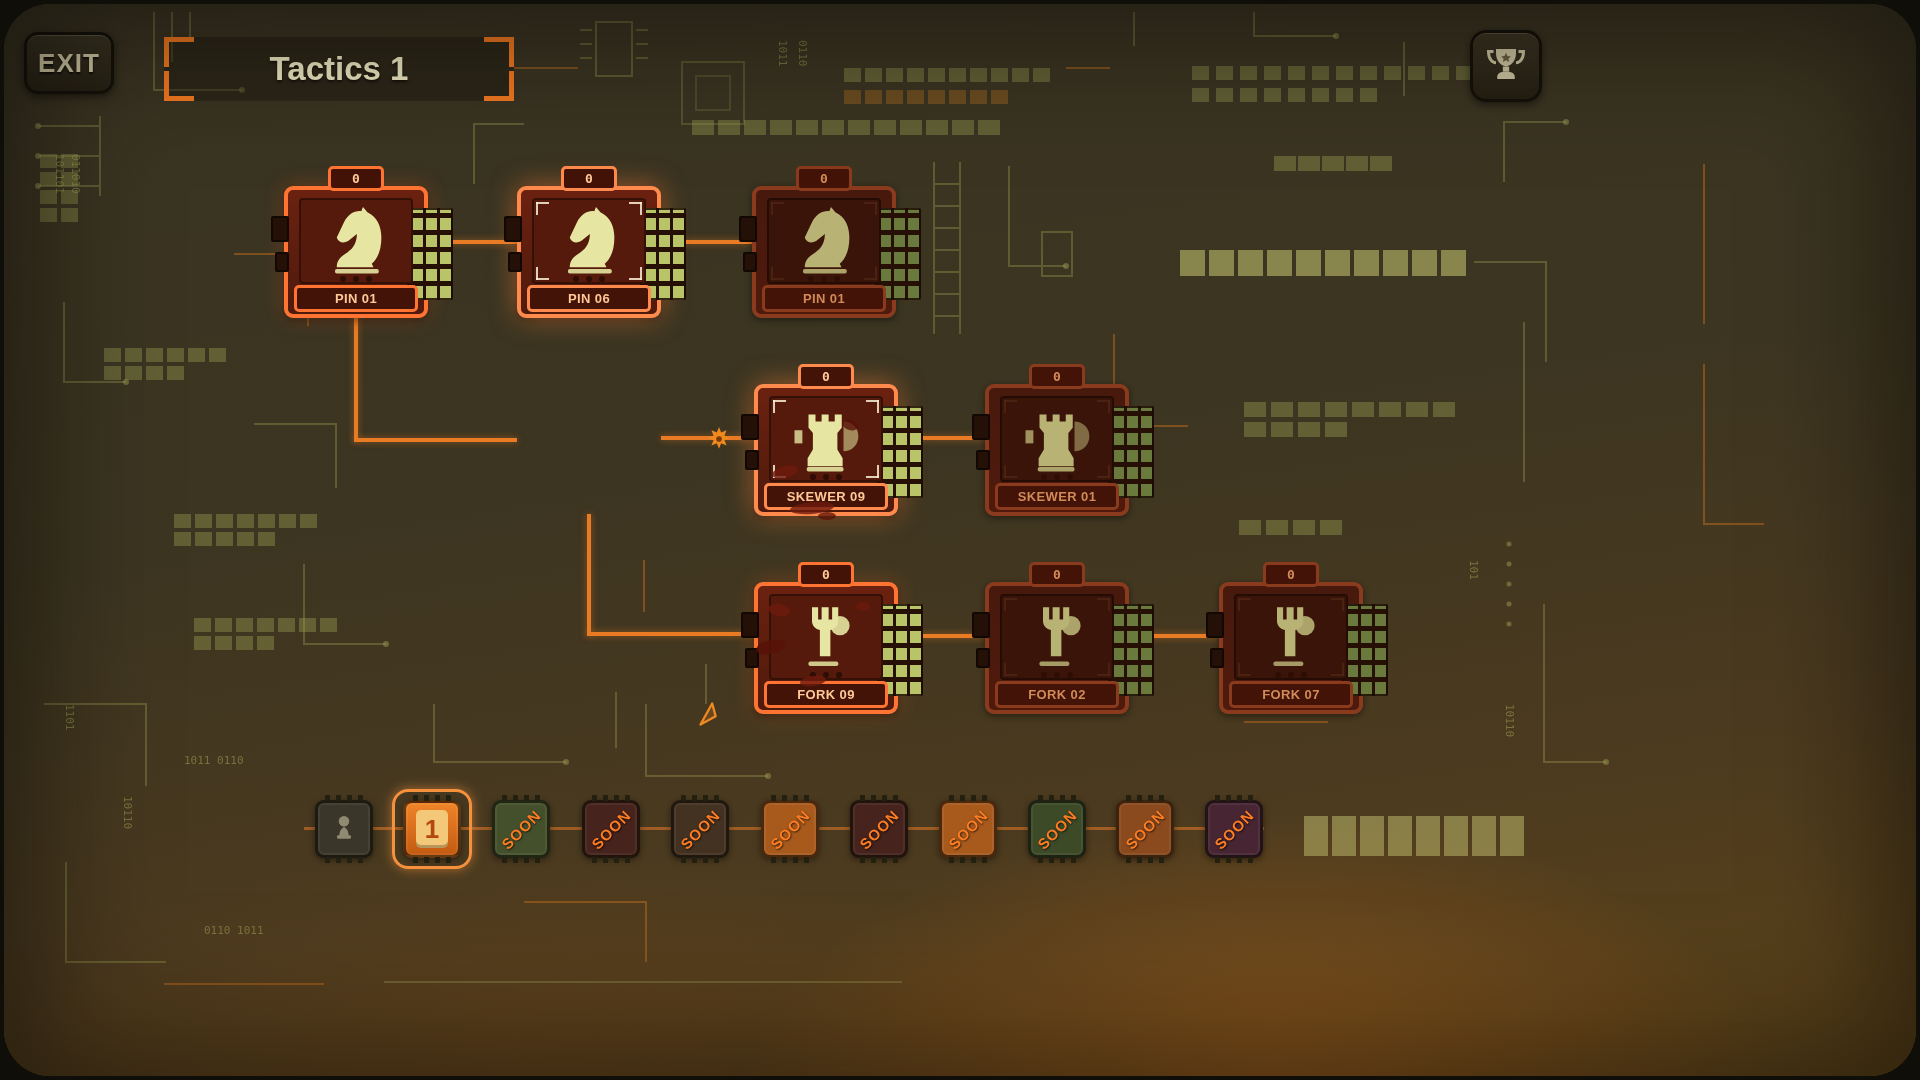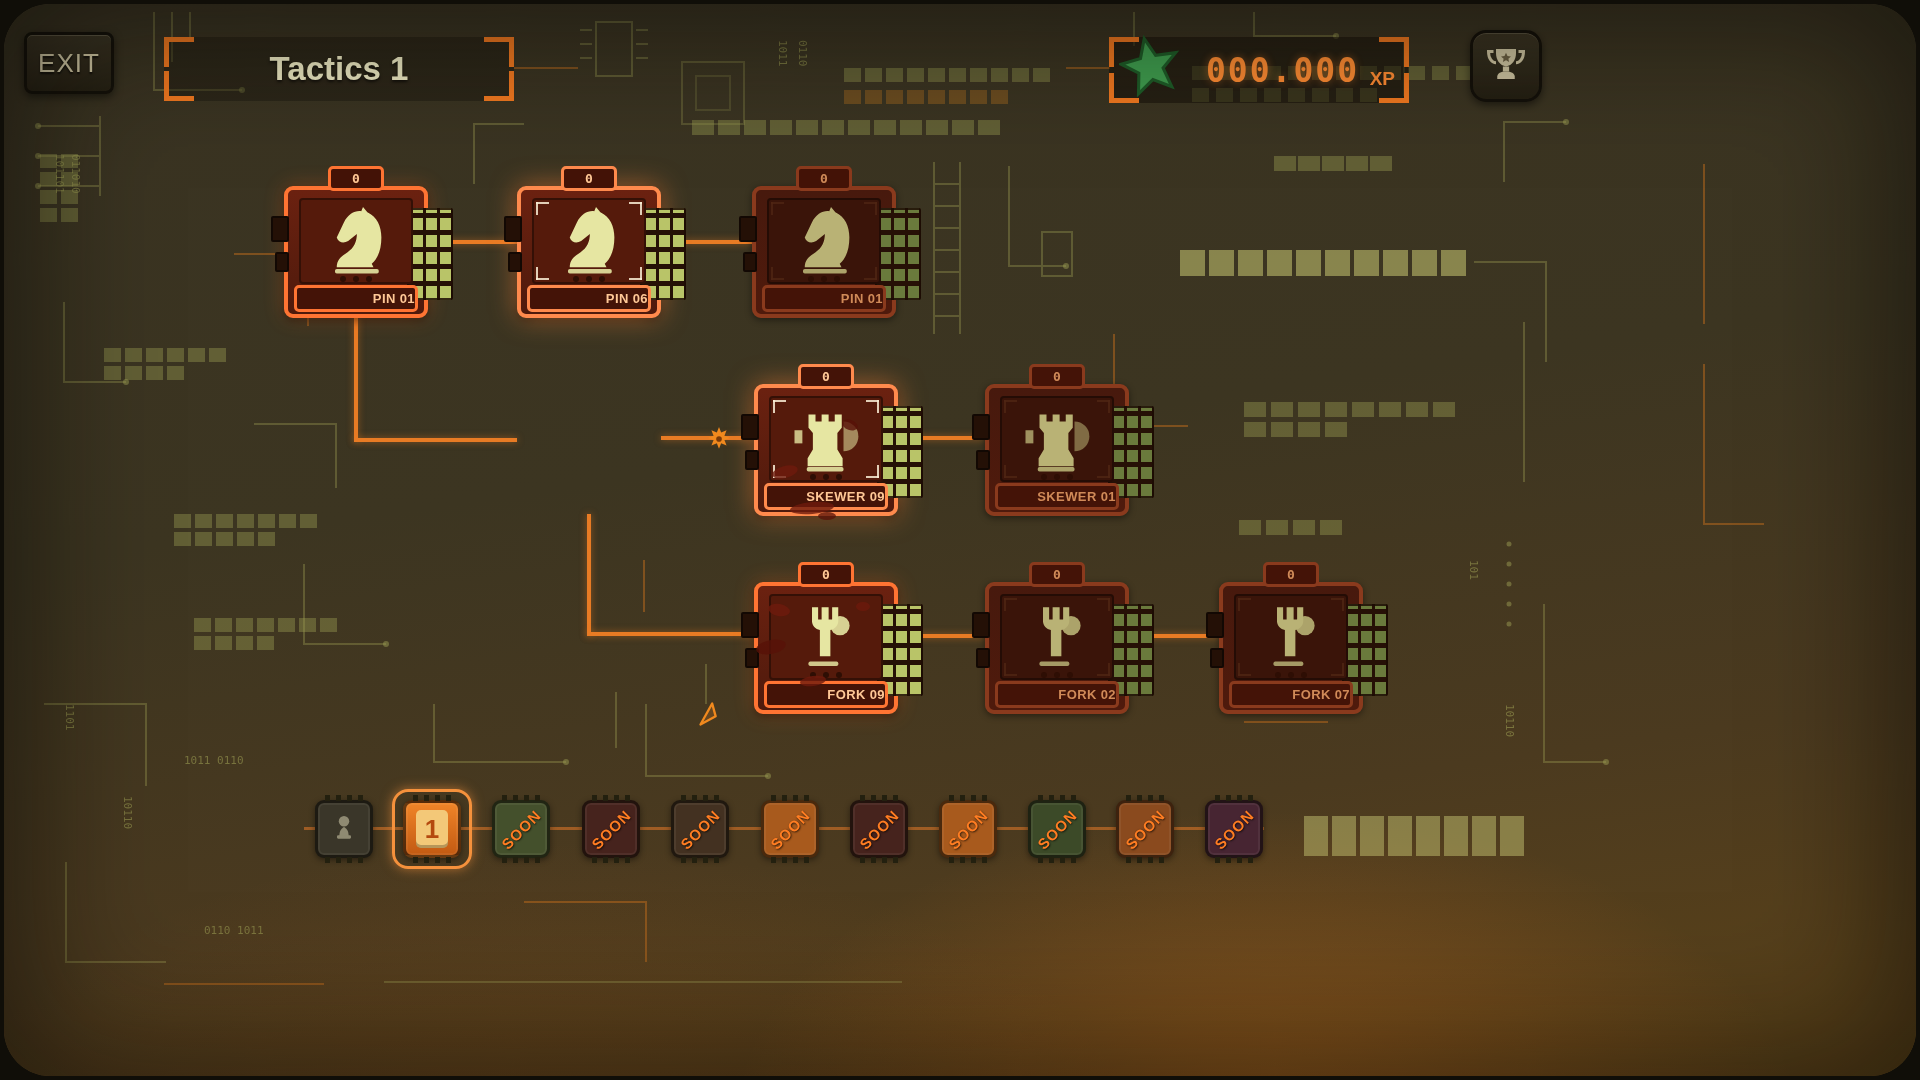--- a/index.html
+++ b/index.html
@@ -9,23 +9,23 @@
       radial-gradient(760px 440px at 66% 104%, rgba(248,128,28,.34), rgba(248,128,28,0) 70%),
       radial-gradient(900px 520px at 28% 112%, rgba(205,105,26,.20), rgba(205,105,26,0) 70%),
       linear-gradient(172deg,#393322 0%,#3c3521 42%,#4b3a1f 72%,#5e4419 100%);}
   #board::after{content:"";position:absolute;inset:0;border-radius:inherit;pointer-events:none;
     box-shadow:inset 0 0 130px 28px rgba(10,8,4,.55);z-index:9;}
   svg.bg{position:absolute;inset:0;z-index:0;}
   .mono{font-family:"DejaVu Sans Mono",monospace;}
 
   
   .hdr{position:absolute;z-index:6;}
-  #exit-btn{left:20px;top:28px;width:84px;height:56px;border-radius:8px;cursor:pointer;
+  #exit-btn{left:20px;top:28px;width:84px;height:56px;border-radius:14px;cursor:pointer;
     background:linear-gradient(#3b3524,#262114);border:3px solid #14110a;box-shadow:0 3px 8px rgba(0,0,0,.5),inset 0 1px 0 rgba(255,250,220,.18);
-    display:flex;align-items:center;justify-content:center;color:#d9d0ab;font-weight:normal;font-size:26px;letter-spacing:1px;text-shadow:0 2px 2px rgba(0,0,0,.7);}
+    display:flex;align-items:center;justify-content:center;color:#d9d0ab;font-weight:bold;font-size:26px;letter-spacing:1px;text-shadow:0 2px 2px rgba(0,0,0,.7);}
   .bracket-frame{position:absolute;background:rgba(22,18,10,.38);}
   .corners-o{position:absolute;inset:0;pointer-events:none;
     background:
       linear-gradient(#f07820,#f07820) left top/30px 5px,
       linear-gradient(#f07820,#f07820) left top/5px 30px,
       linear-gradient(#f07820,#f07820) right top/30px 5px,
       linear-gradient(#f07820,#f07820) right top/5px 30px,
       linear-gradient(#f07820,#f07820) left bottom/30px 5px,
       linear-gradient(#f07820,#f07820) left bottom/5px 30px,
       linear-gradient(#f07820,#f07820) right bottom/30px 5px,
@@ -63,21 +63,21 @@
       linear-gradient(var(--c),var(--c)) left bottom/13px 2px,
       linear-gradient(var(--c),var(--c)) left bottom/2px 13px,
       linear-gradient(var(--c),var(--c)) right bottom/13px 2px,
       linear-gradient(var(--c),var(--c)) right bottom/2px 13px;
     background-repeat:no-repeat;}
   .node.target .n-corners{opacity:1;}
   .node.dim .n-corners{opacity:.35;--c:rgba(120,70,40,.8);}
   .node::after{content:"";position:absolute;left:50%;bottom:32px;width:6px;height:6px;margin-left:-3px;border-radius:50%;
     background:#2e0e04;box-shadow:-13px 0 #2e0e04,13px 0 #2e0e04;}
   .n-label{position:absolute;left:50%;bottom:2px;transform:translateX(-50%);width:118px;height:21px;line-height:21px;
-    text-align:right;background:#441307;border:3px solid var(--edge);border-radius:5px;color:var(--txt);
+    text-align:center;background:#441307;border:3px solid var(--edge);border-radius:5px;color:var(--txt);
     font-size:13px;font-weight:bold;letter-spacing:.4px;font-family:"Liberation Sans",sans-serif;white-space:nowrap;}
   .n-counter{position:absolute;top:-24px;left:50%;transform:translateX(-50%);min-width:34px;padding:0 8px;height:19px;line-height:19px;
     text-align:center;background:#441307;border:3px solid var(--edge);border-radius:5px;color:var(--txt);
     font-size:13px;font-weight:bold;font-family:"DejaVu Sans Mono",monospace;}
   .n-pins{position:absolute;right:-29px;top:18px;width:42px;height:88px;border:2px solid rgba(28,12,4,.85);border-radius:2px;
     background:
       repeating-linear-gradient(90deg, rgba(38,16,6,1) 0 3px, transparent 3px 14px),
       repeating-linear-gradient(0deg, var(--pin) 0 12px, rgba(38,16,6,1) 12px 17px);}
   .n-tab{position:absolute;left:-17px;width:14px;height:22px;background:#241006;border:2px solid rgba(0,0,0,.5);border-radius:2px;}
   .n-tab.a{top:26px;} .n-tab.b{top:62px;height:16px;width:10px;left:-13px;}
@@ -463,30 +463,20 @@
 
   <div class="hdr" id="exit-btn">
     <span>EXIT</span>
   </div>
 
   <div class="hdr bracket-frame" id="title-frame">
     <i class="corners-o"></i>
     <span class="t">Tactics 1</span>
   </div>
 
-  <div class="hdr bracket-frame" id="xp-panel">
-    <i class="corners-o"></i>
-    <span id="xp-star">
-      <svg viewBox="0 0 40 40" width="62" height="62">
-            <polygon points="20,2 25,14 38,15 28,23 31,36 20,29 9,36 12,23 2,15 15,14" fill="#3f9e4f" stroke="#1e5c28" stroke-width="2" transform="rotate(-12 20 20)"></polygon>
-          </svg>
-    </span>
-    <span id="xp-value" class="mono">000.000</span>
-    <span id="xp-unit">XP</span>
-  </div>
 
   <div class="hdr" id="trophy-btn">
     <span>
       <svg viewBox="0 0 32 32" width="40" height="40" fill="currentColor">
             <path d="M8,4 h16 v3 c0,6 -3,10 -8,11 c-5,-1 -8,-5 -8,-11 Z"></path>
             <path d="M6,6 H2 c0,6 3,9 6,9" fill="none" stroke="currentColor" stroke-width="2.4"></path>
             <path d="M26,6 h4 c0,6 -3,9 -6,9" fill="none" stroke="currentColor" stroke-width="2.4"></path>
             <rect x="13.5" y="18" width="5" height="4"></rect>
             <path d="M9,26 c0,-2.5 3,-4 7,-4 c4,0 7,1.5 7,4 v2 H9 Z"></path>
             <polygon points="16,7 17.2,9.6 20,9.9 17.9,11.7 18.5,14.4 16,13 13.5,14.4 14.1,11.7 12,9.9 14.8,9.6" fill="#6b5f43"></polygon>

